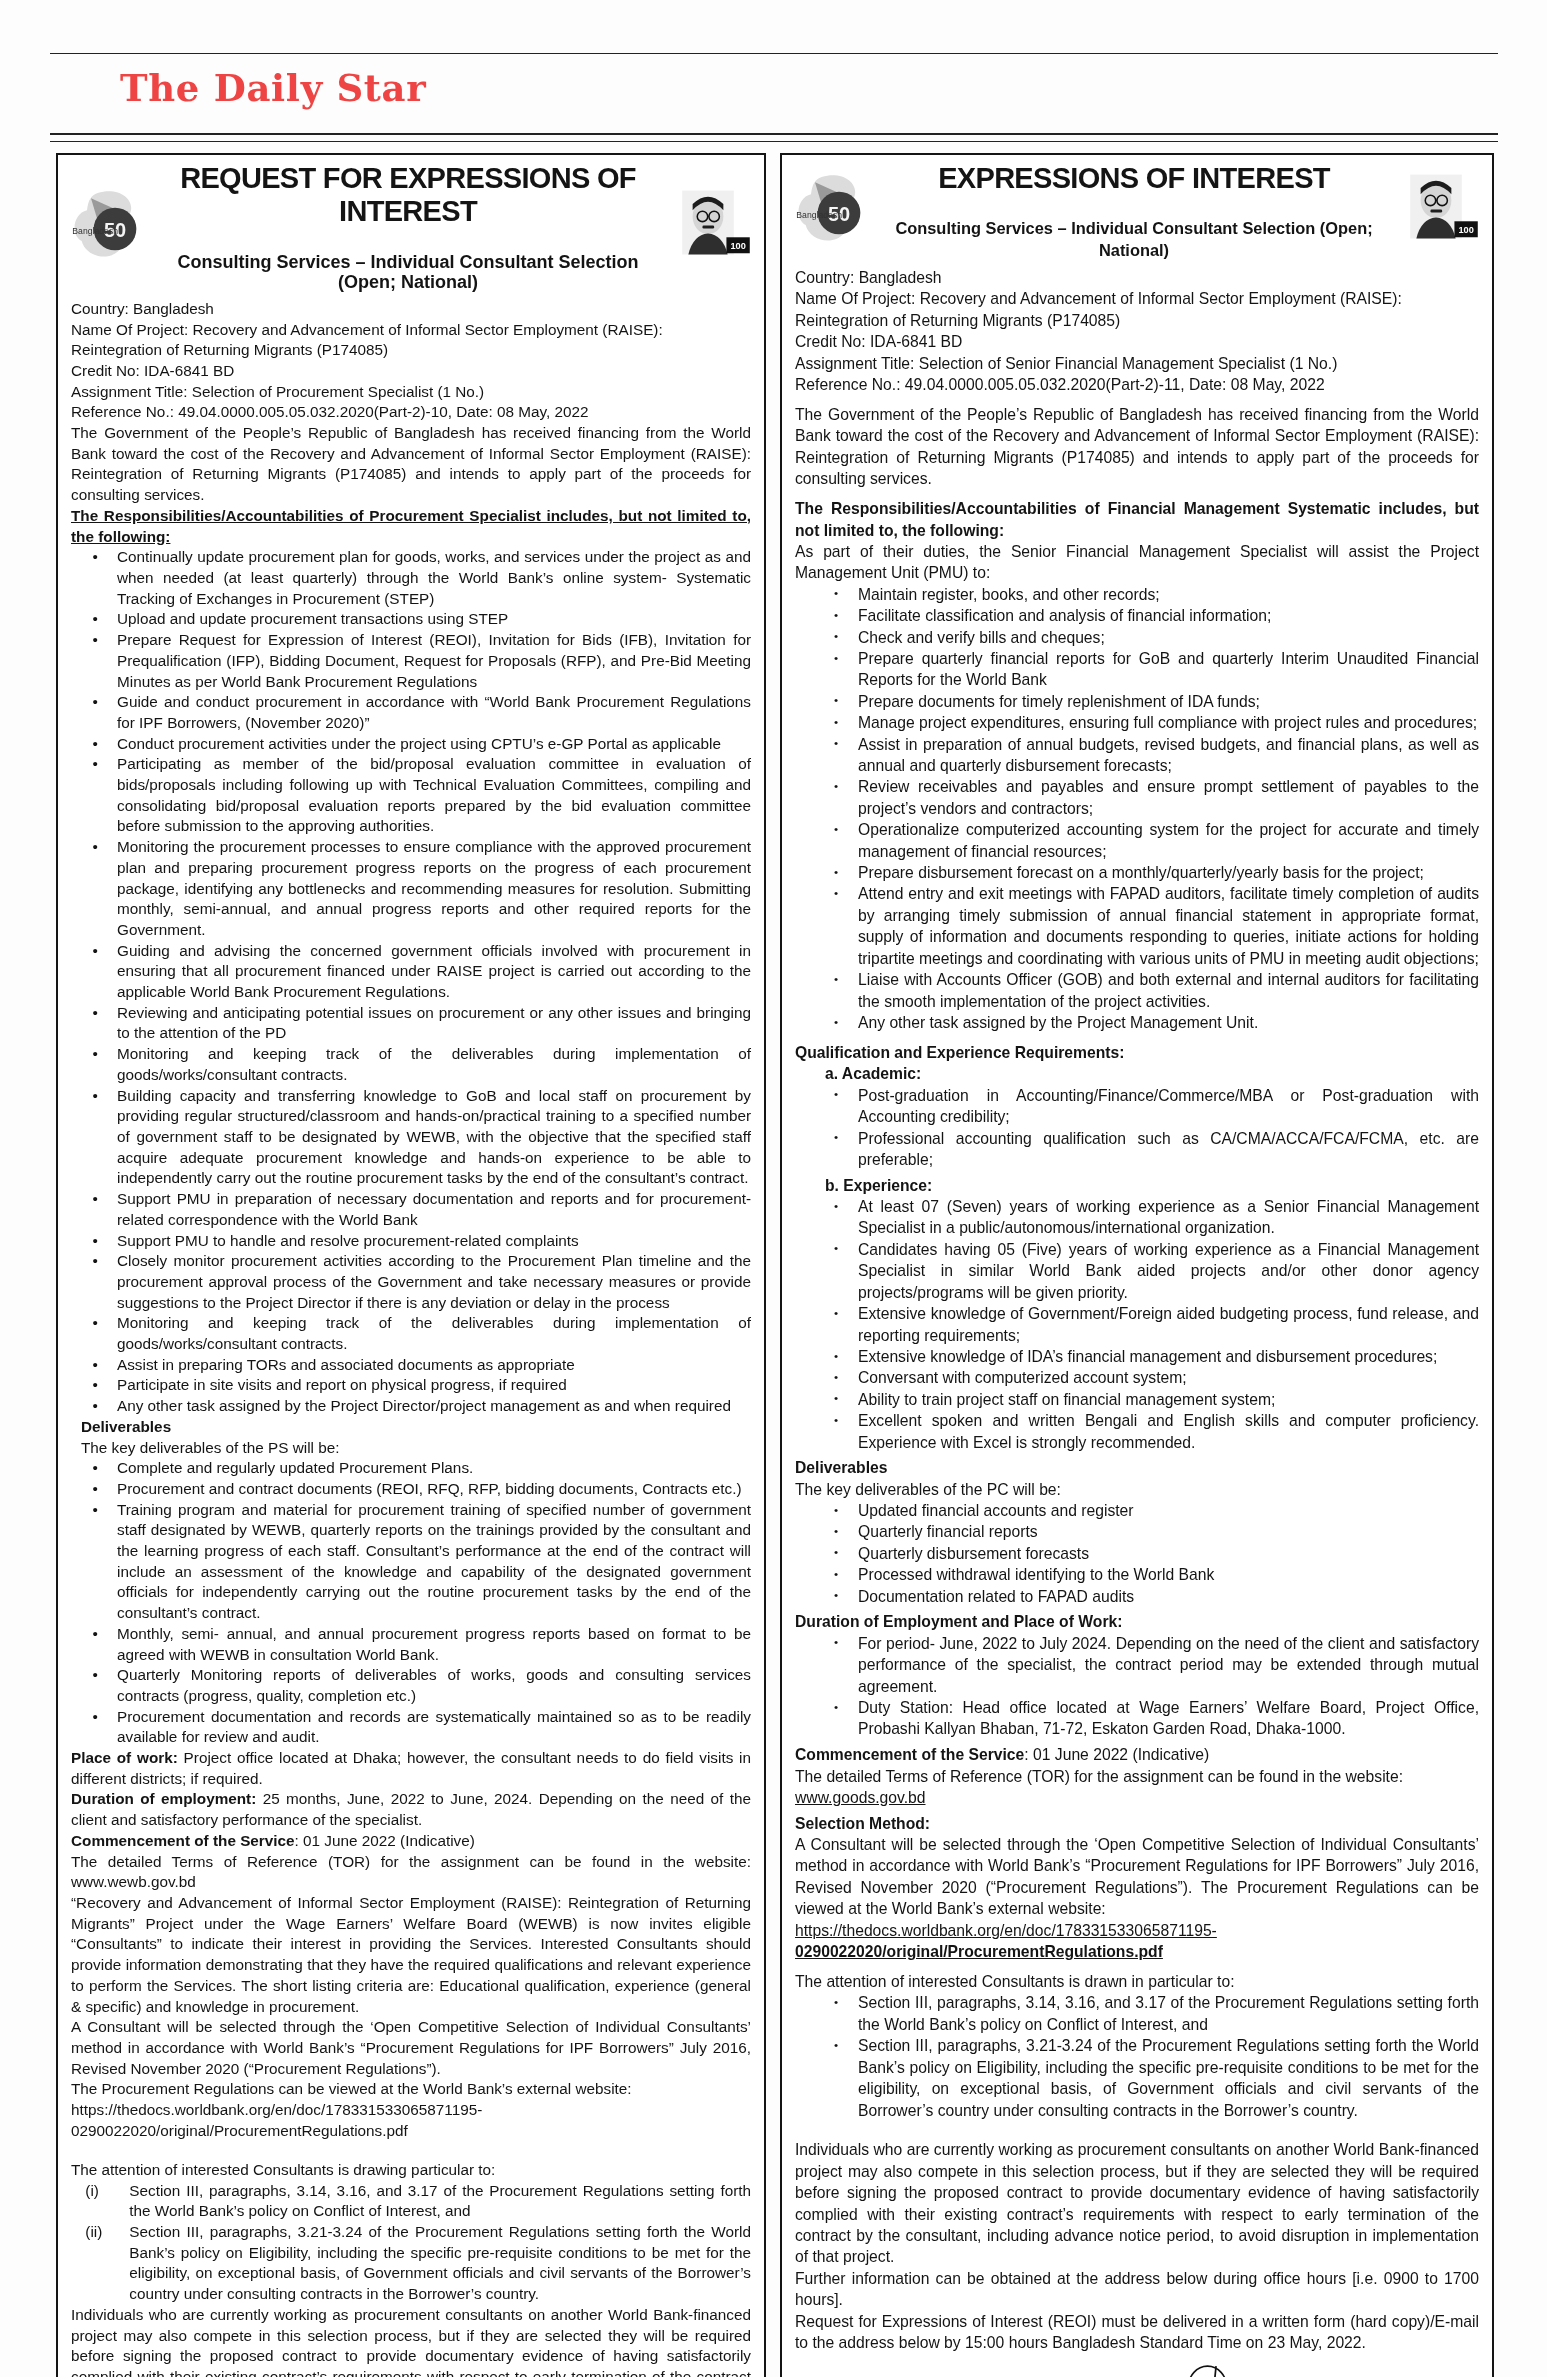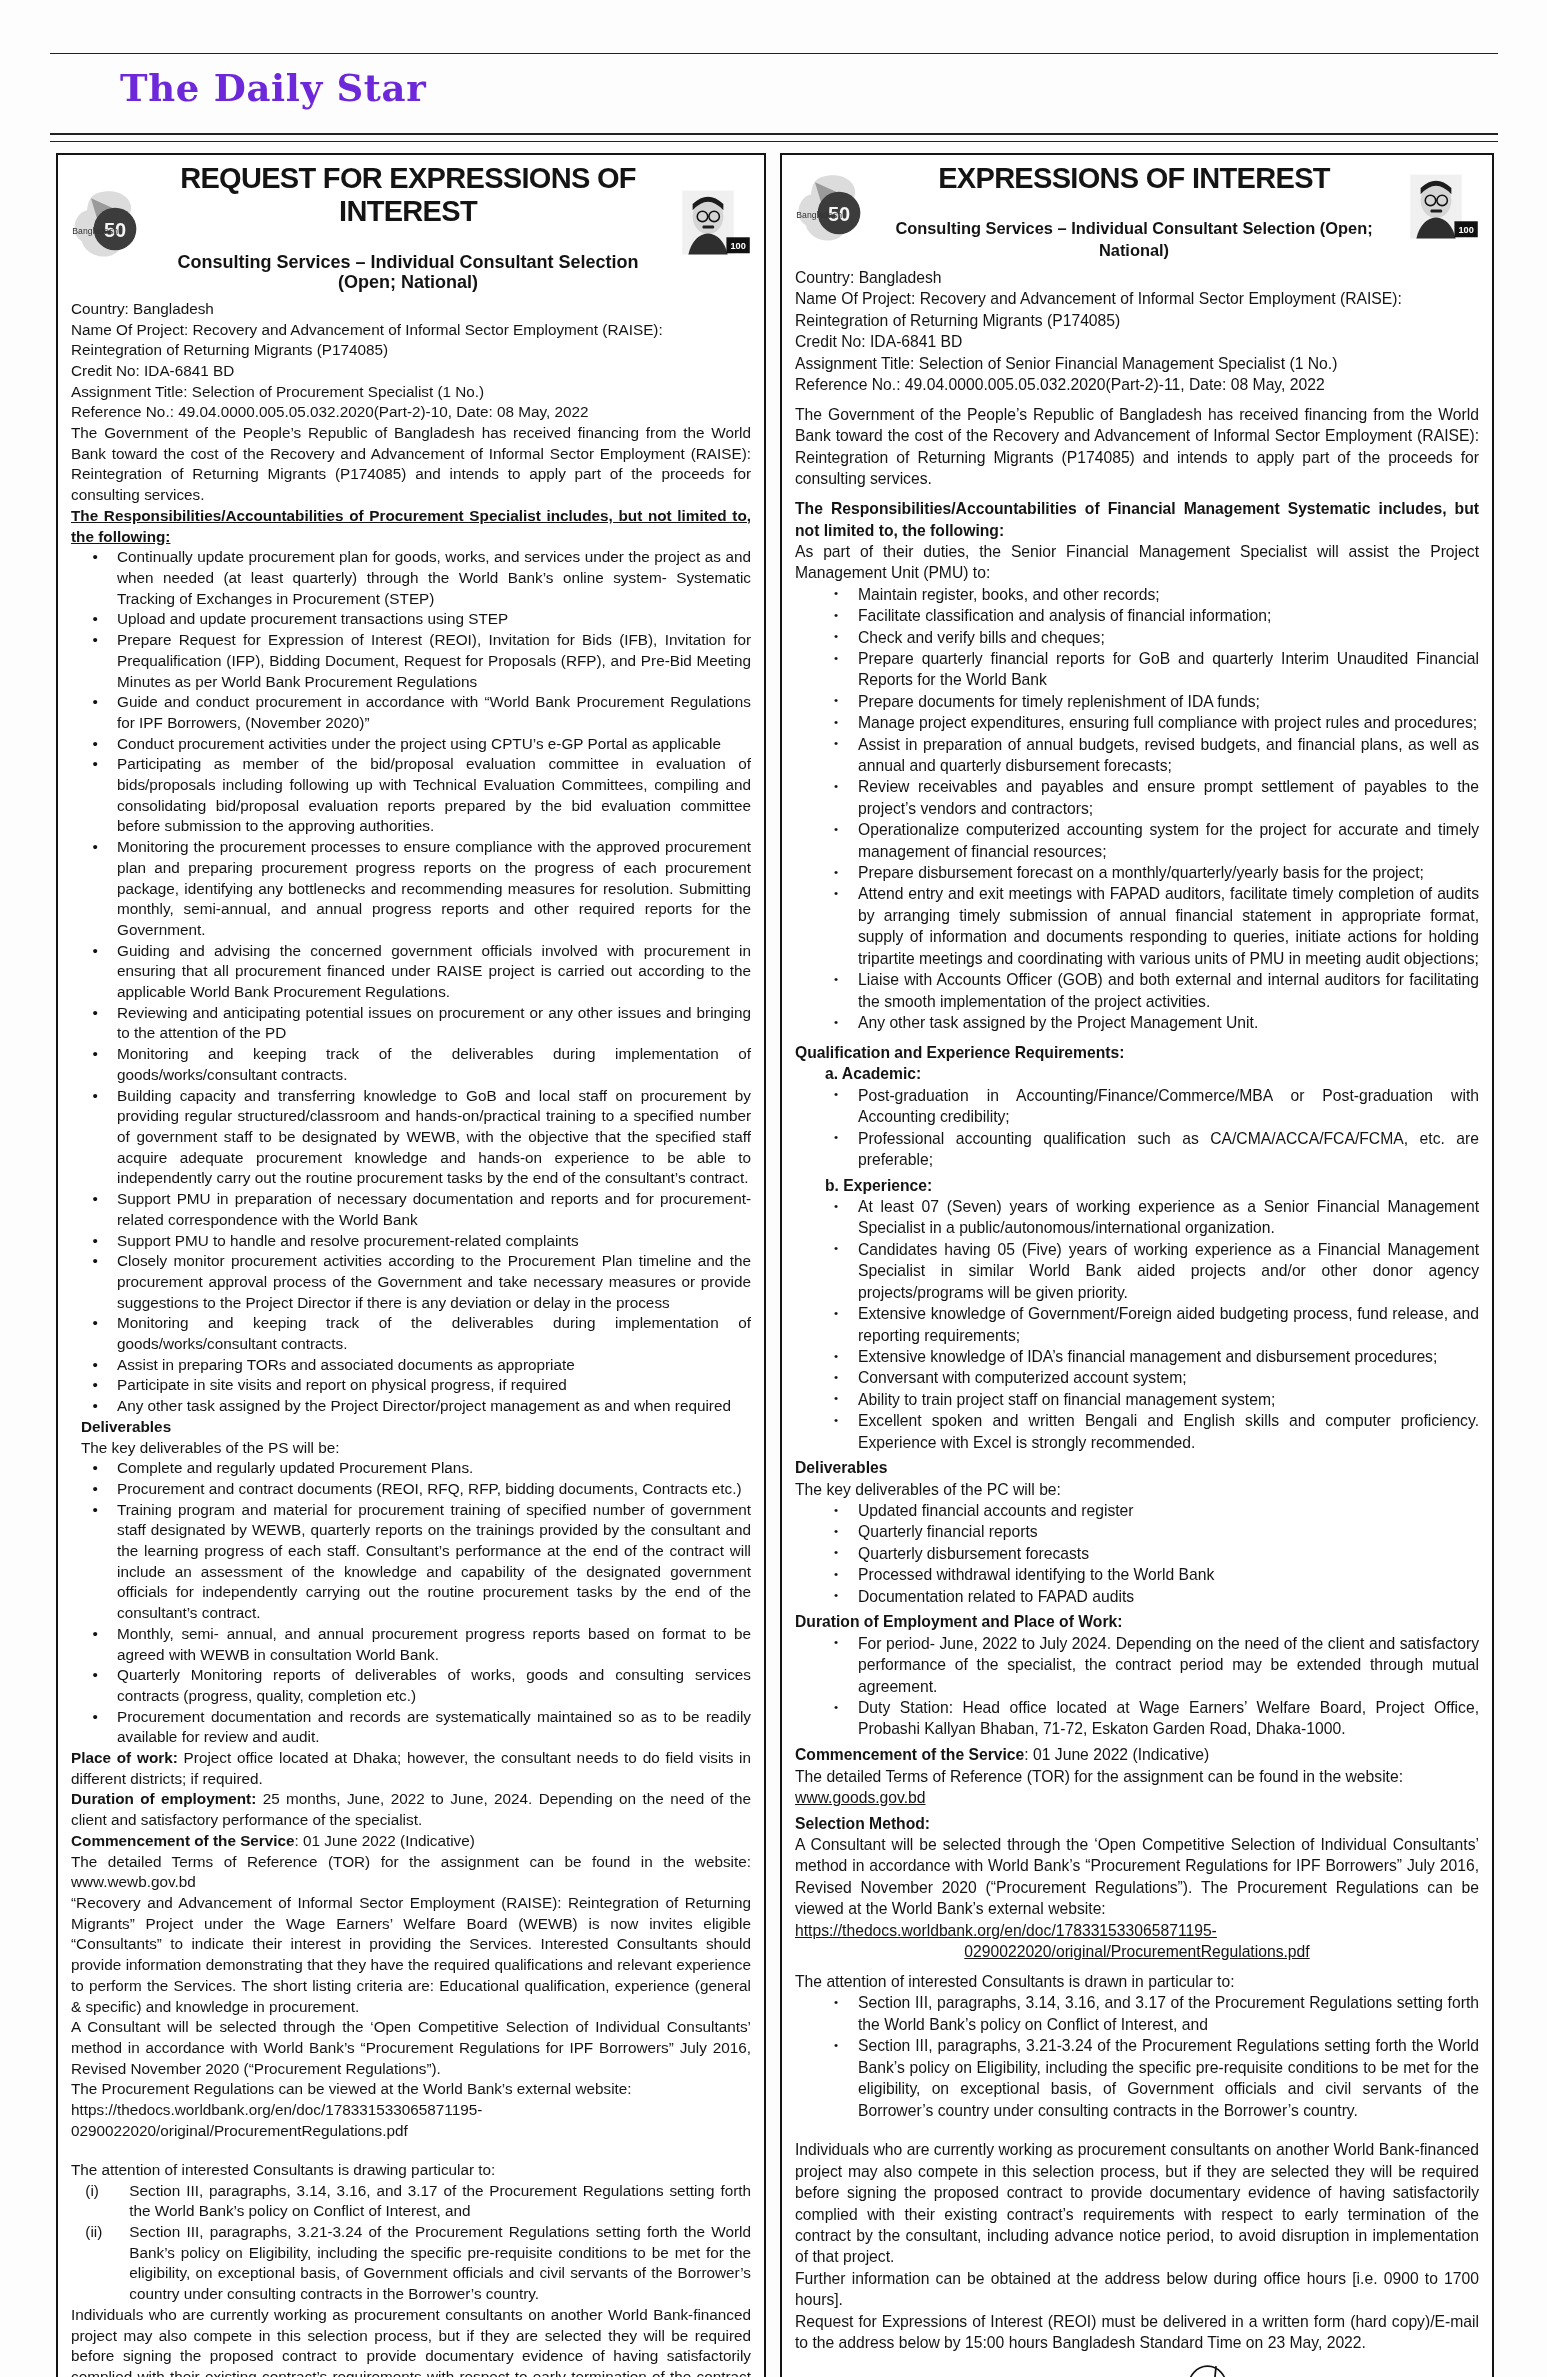--- a/index.html
+++ b/index.html
@@ -1,20 +1,20 @@
 <!DOCTYPE html>
 <html style="font-size:11.4px"><head>
 <meta charset="utf-8">
 <style>
   html,body{margin:0;padding:0;background:#e9e9e9;}
   .sheet{position:relative;width:1548px;height:2377px;background:#fdfdfd;color:#141414;
          font-family:"Liberation Sans","DejaVu Sans",sans-serif;overflow:hidden;}
   .rule{position:absolute;left:50px;right:50px;background:#222;}
   .masthead{position:absolute;left:120px;top:66px;font-family:"DejaVu Serif",serif;
-            font-weight:bold;font-size:37px;letter-spacing:0.7px;color:#6d28d9;}
+            font-weight:bold;font-size:37px;letter-spacing:0.7px;color:#ef4444;}
   .ad{position:absolute;top:153px;border:2.9px solid #141414;background:#fff;
       padding:5.7px 13px 11.4px 13px;font-size:15.3px;line-height:20.7px;text-align:justify;}
   .ad-left{left:56px;width:680px;min-height:2129px;}
   .ad-right{left:780px;width:684px;min-height:1987px;font-size:15.7px;line-height:21.4px;}
   .ad-header{display:flex;align-items:center;gap:7.1px;margin:1.4px 0 5.7px 0;}
   .ad-header .mid{flex:1;text-align:center;}
   .ad-title{font-weight:bold;font-size:29px;line-height:1.15;letter-spacing:-0.7px;}
   .ad-subtitle{font-weight:bold;font-size:18px;margin-top:23px;}
   .meta div{text-align:left;}
   .h{font-weight:bold;}
@@ -254,21 +254,21 @@
         <div class="bs">Duty Station: Head office located at Wage Earners’ Welfare Board, Project Office, Probashi Kallyan Bhaban, 71-72, Eskaton Garden Road, Dhaka-1000.</div>
       </div>
 
     <div class="mt6"><span class="h">Commencement of the Service</span><span>: 01 June 2022 (Indicative)</span></div>
     <div>The detailed Terms of Reference (TOR) for the assignment can be found in the website:</div>
     <div class="u" style="text-align:left;">www.goods.gov.bd</div>
 
     <div class="h mt6">Selection Method:</div>
     <div>A Consultant will be selected through the ‘Open Competitive Selection of Individual Consultants’ method in accordance with World Bank’s “Procurement Regulations for IPF Borrowers” July 2016, Revised November 2020 (“Procurement Regulations”). The Procurement Regulations can be viewed at the World Bank’s external website:</div>
     <div class="u" style="text-align:left;">https://thedocs.worldbank.org/en/doc/178331533065871195-</div>
-    <div class="u" style="text-align:center;">0290022020/original/ProcurementRegulations.pdf</div>
+    <div class="u" style="text-align:left;font-weight:bold;">0290022020/original/ProcurementRegulations.pdf</div>
 
     <div class="mt">The attention of interested Consultants is drawn in particular to:</div>
     <div>
 
     <div class="bs">Section III, paragraphs, 3.14, 3.16, and 3.17 of the Procurement Regulations setting forth the World Bank’s policy on Conflict of Interest, and</div>
         <div class="bs">Section III, paragraphs, 3.21-3.24 of the Procurement Regulations setting forth the World Bank’s policy on Eligibility, including the specific pre-requisite conditions to be met for the eligibility, on exceptional basis, of Government officials and civil servants of the Borrower’s country under consulting contracts in the Borrower’s country.</div>
       </div>
 
     <div class="gap"></div>
 

